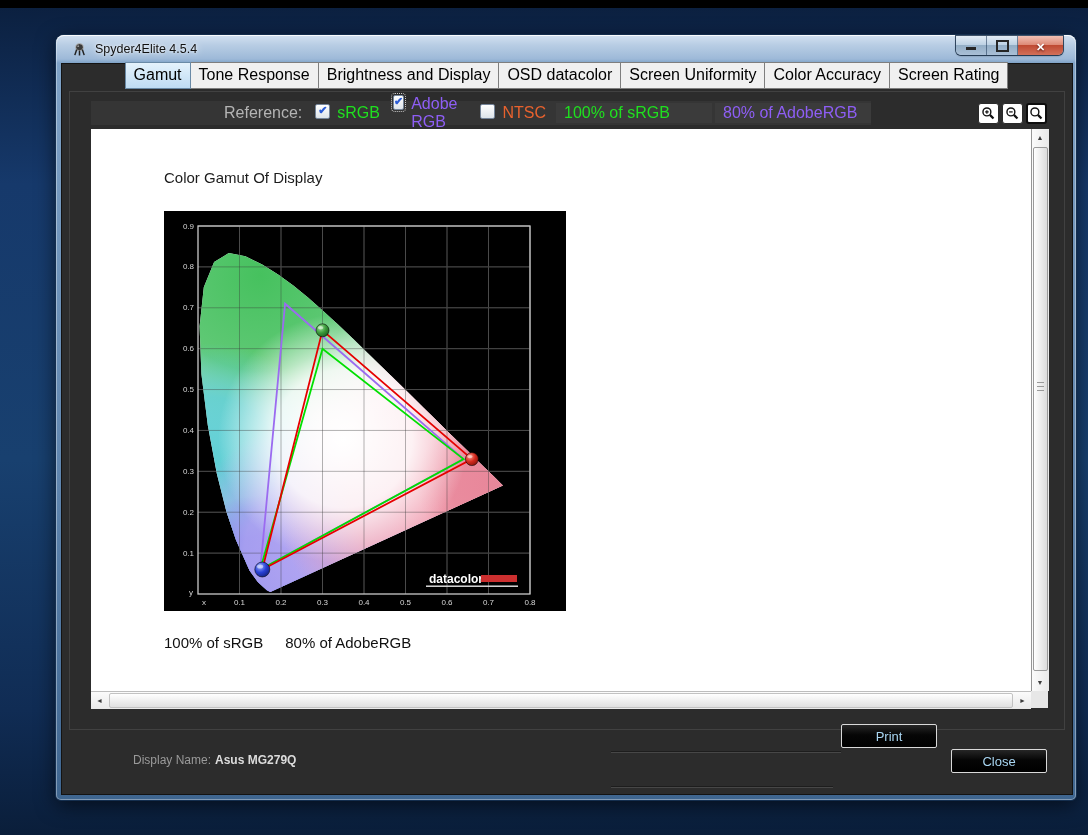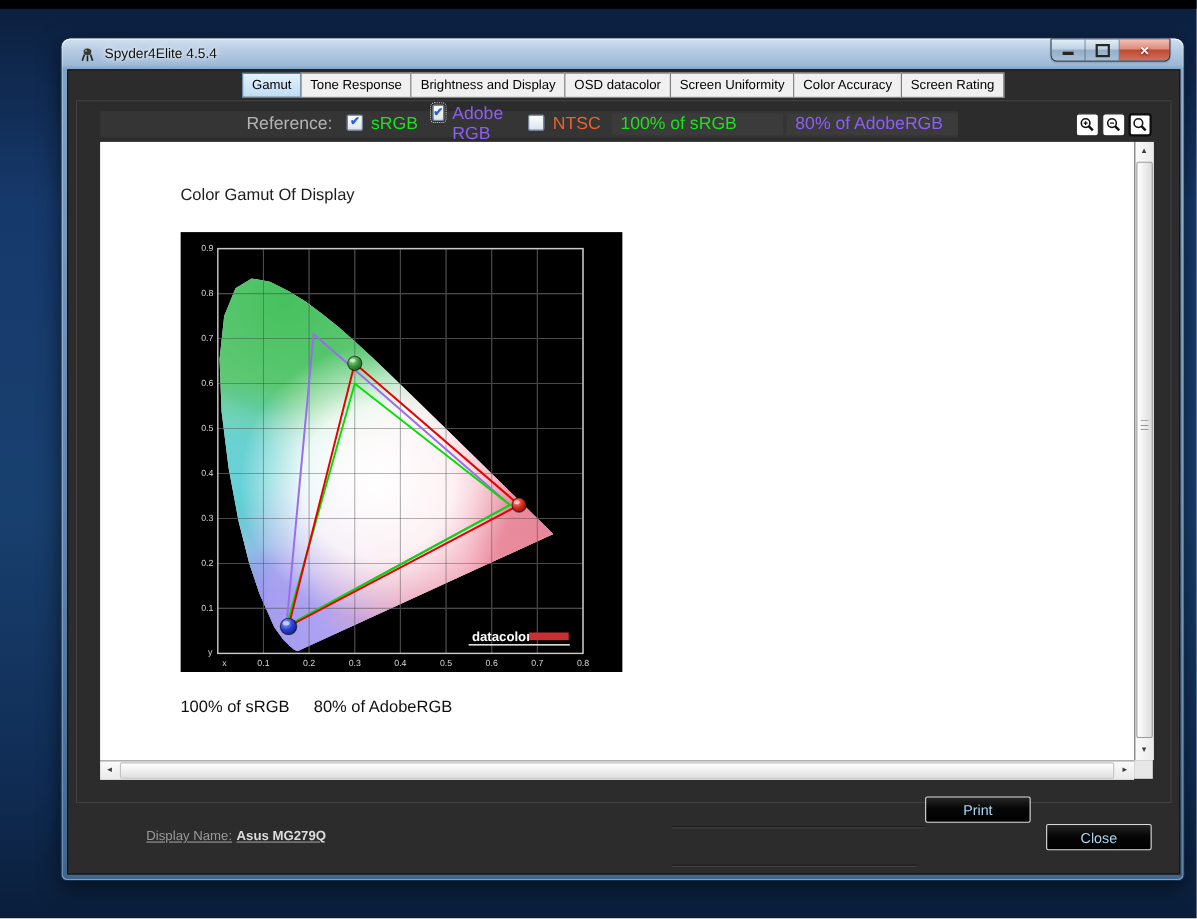--- a/index.html
+++ b/index.html
@@ -26,21 +26,21 @@
     background:linear-gradient(180deg,#f2c0b4 0%,#de8b78 45%,#bf4a33 50%,#d2705a 100%);}
   .glyph-min{display:block;width:10px;height:3px;background:#262626;margin-top:6px;}
   .glyph-max{display:block;width:9px;height:8px;border:2px solid #262626;}
   .glyph-close::before{content:"\2715";font-size:11px;font-weight:bold;color:#fff;text-shadow:0 1px 2px rgba(70,5,0,.85);}
 
   .win-body{position:absolute;left:5px;top:28px;width:1010px;height:730px;background:#2c2c2c;border:1px solid #131313;}
   .inner-panel{position:absolute;left:7px;top:27px;right:7px;height:637px;border:1px solid #414141;}
 
   
   .tabbar{position:absolute;top:2px;left:0;right:0;height:23px;display:flex;justify-content:center;align-items:flex-end;}
-  .tab{background:#f0f0f0;border:1px solid #7e7e7e;margin-left:-1px;padding:3px 8px 4px;font-size:12px;color:#000;cursor:pointer;white-space:nowrap;}
+  .tab{background:#f0f0f0;border:1px solid #7e7e7e;margin-left:-1px;padding:3px 8px 4px;font-size:16px;color:#000;cursor:pointer;white-space:nowrap;}
   .tab.active{background:linear-gradient(180deg,#e4f2fc,#bfdcf3);border-color:#6a8aa6;position:relative;z-index:2;}
 
   
   .refbar{position:absolute;left:29px;top:37px;width:780px;height:24px;background:#353535;display:flex;align-items:center;font-size:16px;}
   .reflabel{margin-left:133px;color:#b4b4b4;}
   .refopts{display:flex;align-items:center;}
   .opt{display:flex;align-items:flex-start;margin-left:13px;}
   .cb{width:13px;height:13px;border:1px solid #75859a;border-radius:2px;background:linear-gradient(180deg,#ffffff,#dde4ea);display:flex;align-items:center;justify-content:center;cursor:pointer;}
   .cb.checked::after{content:"\2714";color:#2b5cd6;font-size:11px;font-weight:bold;margin-top:-2px;}
   .cb.focus{outline:1px dotted #c8c8c8;outline-offset:1px;}
@@ -68,21 +68,21 @@
   .grip{position:absolute;top:234px;left:3px;right:3px;height:9px;
     background:repeating-linear-gradient(180deg,#9a9a9a 0 1px,rgba(0,0,0,0) 1px 4px);}
   .hscroll{position:absolute;left:29px;top:627px;width:940px;height:17px;background:linear-gradient(180deg,#fbfbfb,#e9e9e9);border-top:1px solid #bdbdbd;}
   .hbtn{position:absolute;top:0;width:17px;height:16px;display:flex;align-items:center;justify-content:center;font-size:7px;color:#3c3c3c;cursor:pointer;}
   .hbtn.left{left:0;} .hbtn.left::before{content:"\25C4";}
   .hbtn.right{right:0;} .hbtn.right::before{content:"\25BA";}
   .hthumb{position:absolute;left:18px;right:18px;top:1px;bottom:1px;background:linear-gradient(180deg,#ffffff,#e0e0e0);border:1px solid #c2c2c2;border-radius:2px;cursor:pointer;}
   .corner{position:absolute;left:969px;top:627px;width:17px;height:17px;background:#e7e7e7;}
 
   
-  .display-name{position:absolute;left:71px;top:689px;font-size:12px;color:#9a9a9a;text-decoration:underline;}
+  .display-name{position:absolute;left:71px;top:689px;font-size:12px;color:#9a9a9a;}
   .display-name b{color:#dcdcdc;margin-left:4px;}
   .groove{position:absolute;height:1px;background:#1d1d1d;box-shadow:0 1px 0 #474747;}
   .g1{left:549px;top:687px;width:230px;}
   .g2{left:549px;top:722px;width:222px;}
   .btn{position:absolute;height:24px;width:96px;background:linear-gradient(180deg,#262626 0%,#060606 45%,#000 100%);
     border:1px solid #d9d9d9;border-radius:2px;color:#a9d6f2;font-size:13px;font-family:inherit;
     display:flex;align-items:center;justify-content:center;cursor:pointer;}
   .print{left:779px;top:660px;}
   .close-btn{left:889px;top:685px;}
 

